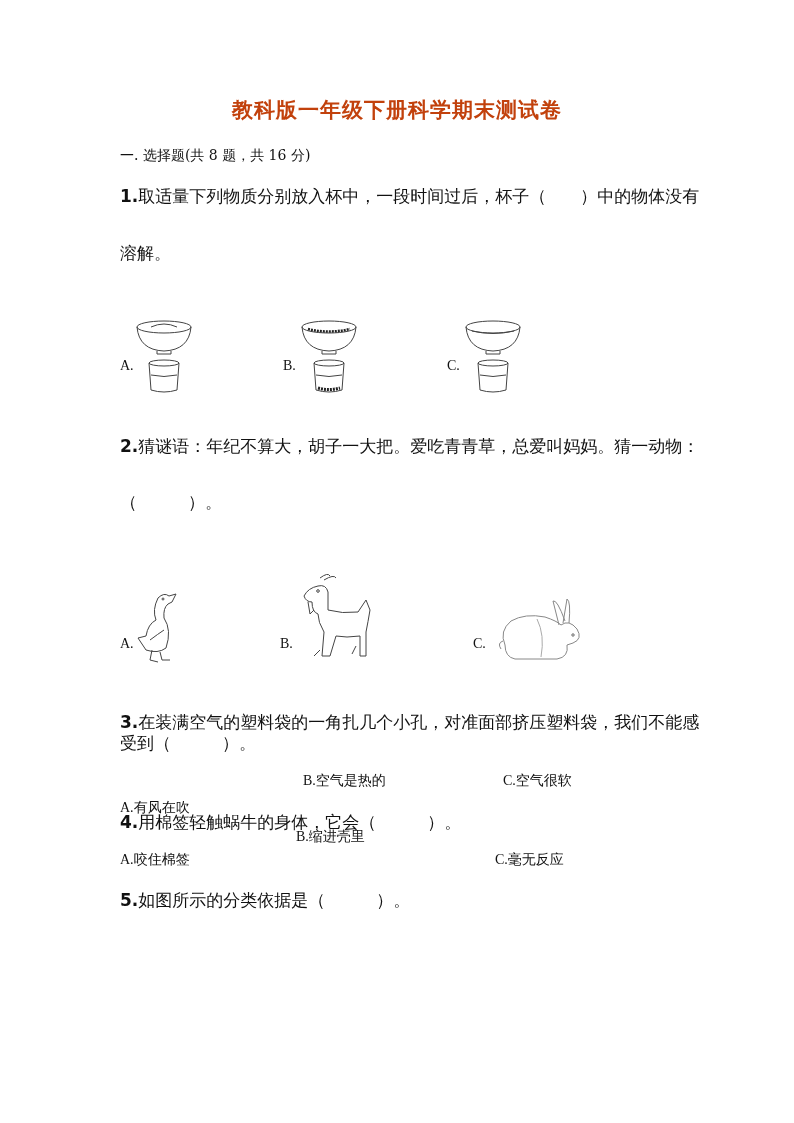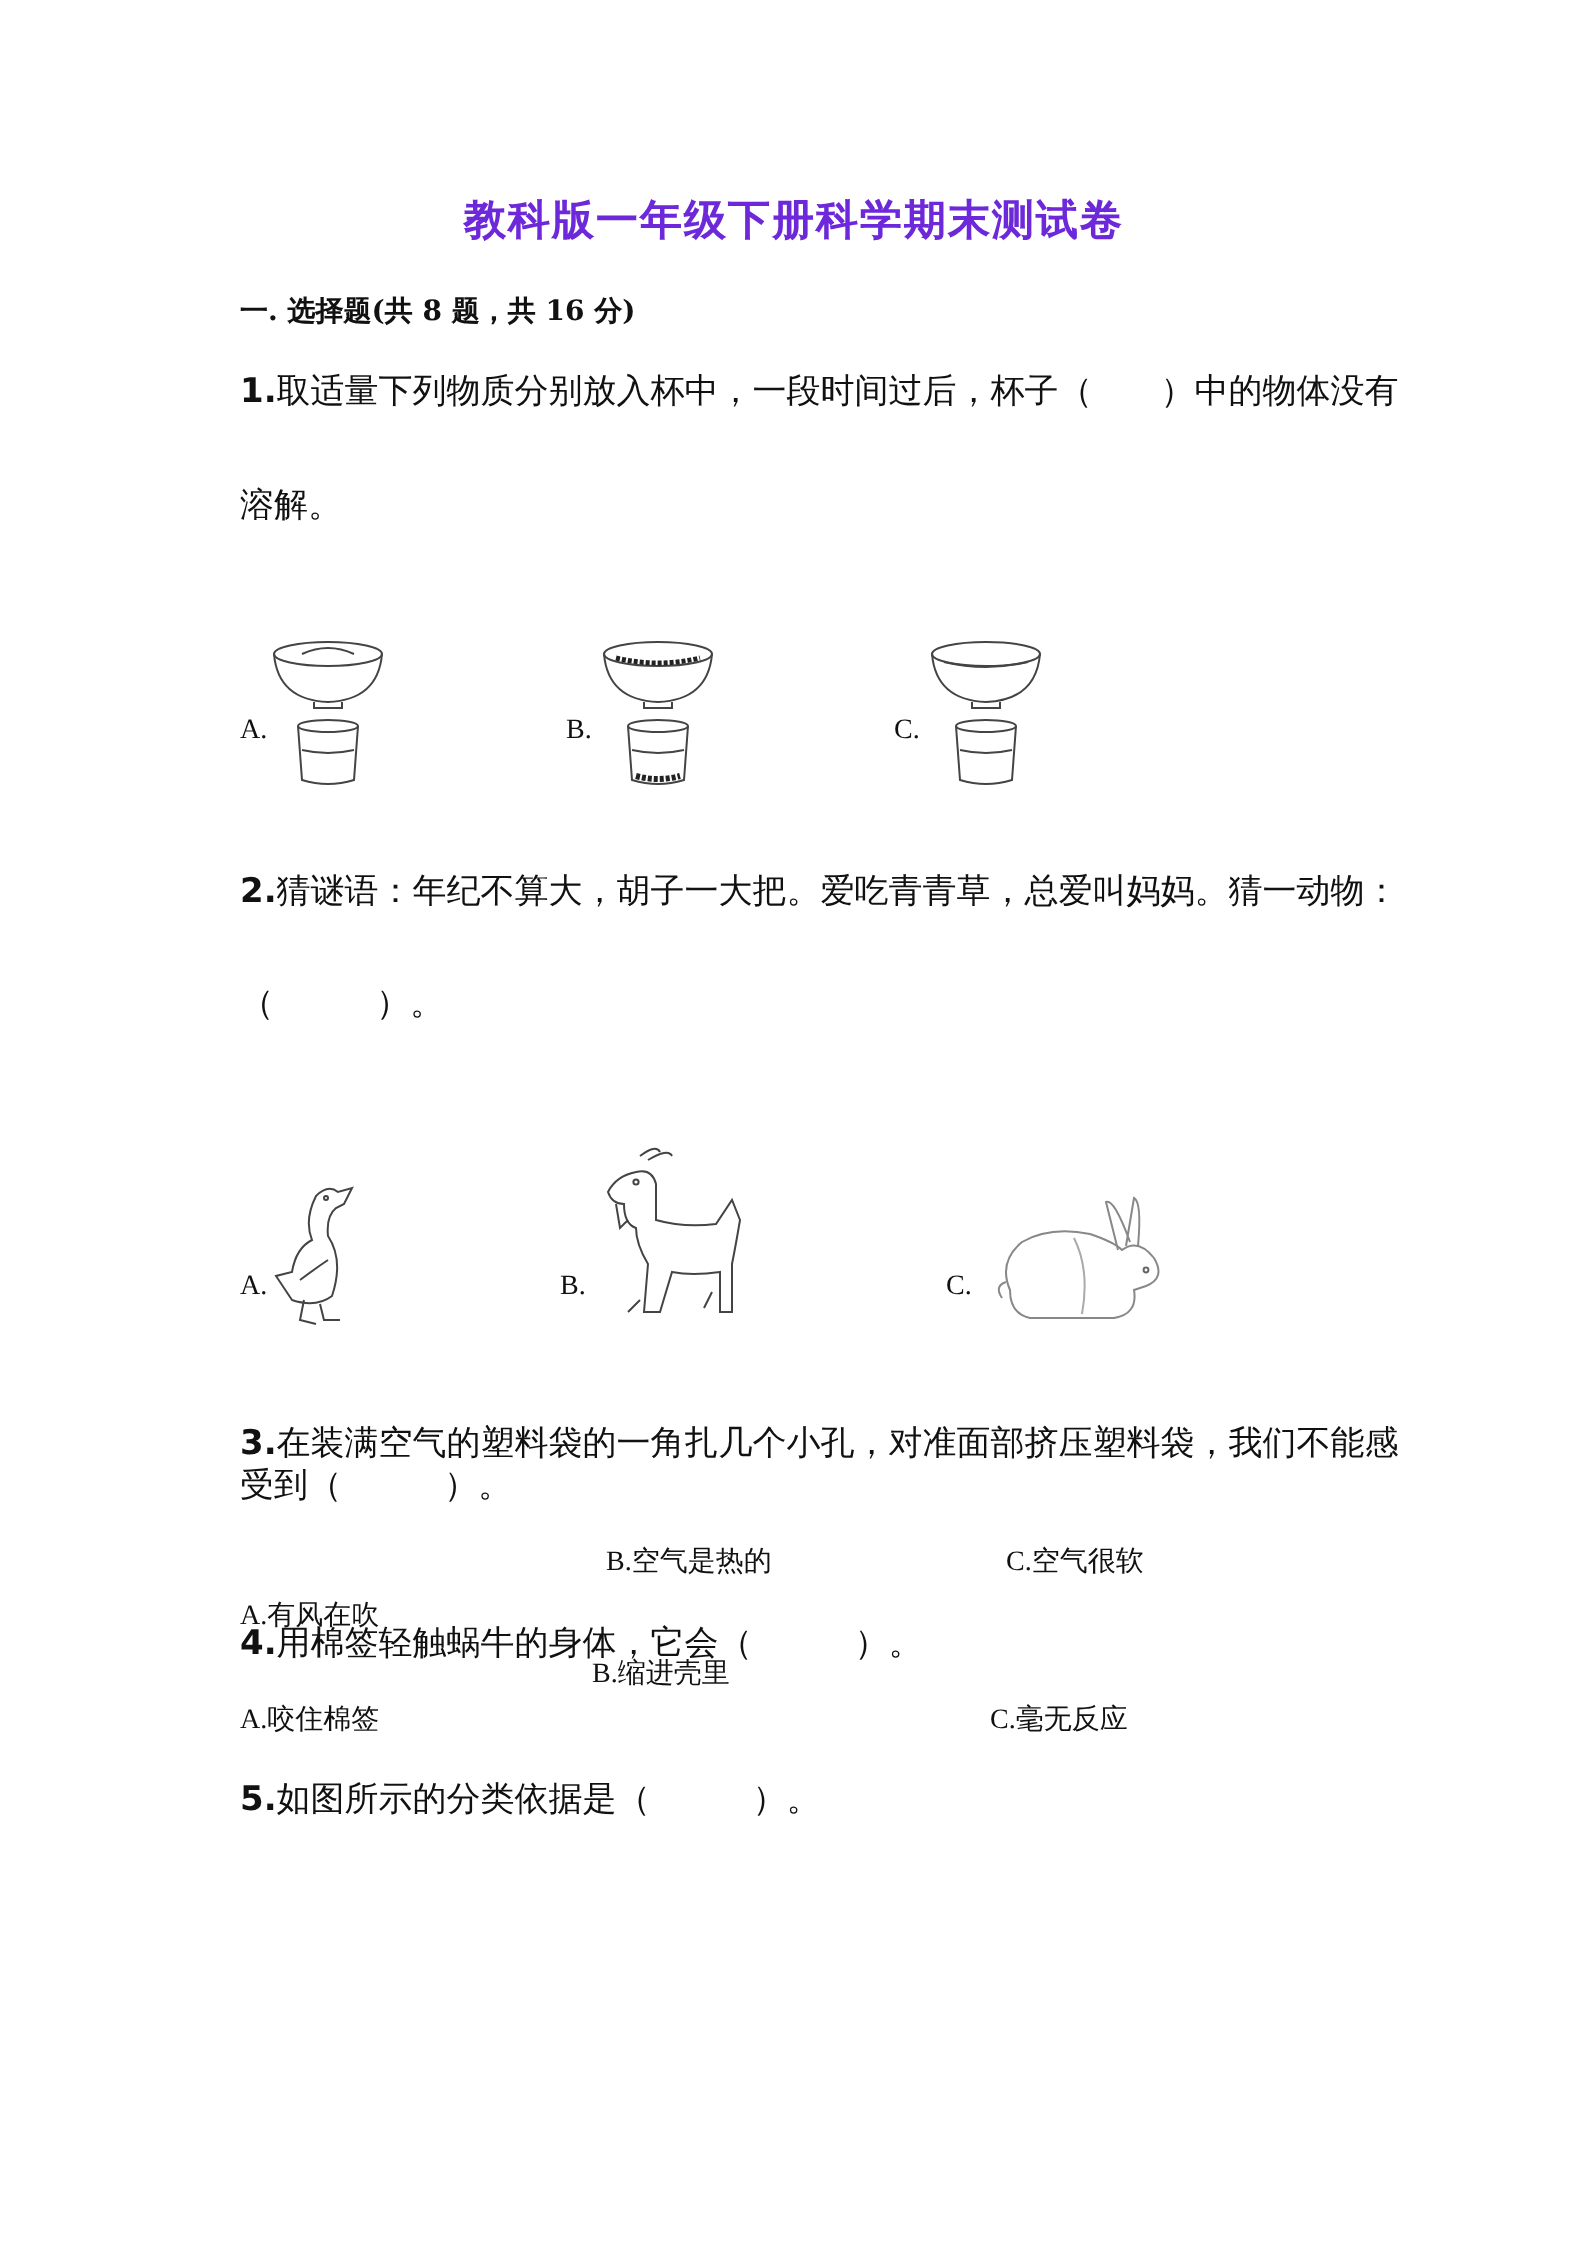--- a/index.html
+++ b/index.html
@@ -1,21 +1,21 @@
 <!DOCTYPE html>
 <html><head>
 <meta charset="utf-8">
 <style>
   html, body { margin:0; padding:0; background:#ffffff; }
   body { width:794px; height:1123px; position:relative; overflow:hidden;
          font-family:"DejaVu Sans","Liberation Sans",sans-serif; color:#111; }
   .abs { position:absolute; white-space:nowrap; }
   .title { left:0; width:794px; top:96px; text-align:center; font-family:"DejaVu Serif","Liberation Serif",serif;
-           font-weight:bold; font-size:21px; letter-spacing:1px; color:#6d28d9; }
-  .section { left:120px; top:147px; font-family:"DejaVu Serif","Liberation Serif",serif; font-weight:bold; font-size:14px; }
+           font-weight:bold; font-size:21px; letter-spacing:1px; color:#c2410c; }
+  .section { left:120px; top:147px; font-family:"DejaVu Serif","Liberation Serif",serif; font-weight:normal; font-size:14px; }
   .q { left:120px; font-size:17px; line-height:20px; }
   .qnum { font-weight:bold; }
   .opt { font-size:14px; }
   .optlabel { font-family:"Liberation Serif","DejaVu Serif",serif; font-size:14px; }
   svg.pic { position:absolute; }
   svg.pic * { fill:none; stroke:#444; stroke-width:1; }
 </style>
 </head>
 <body>
 

